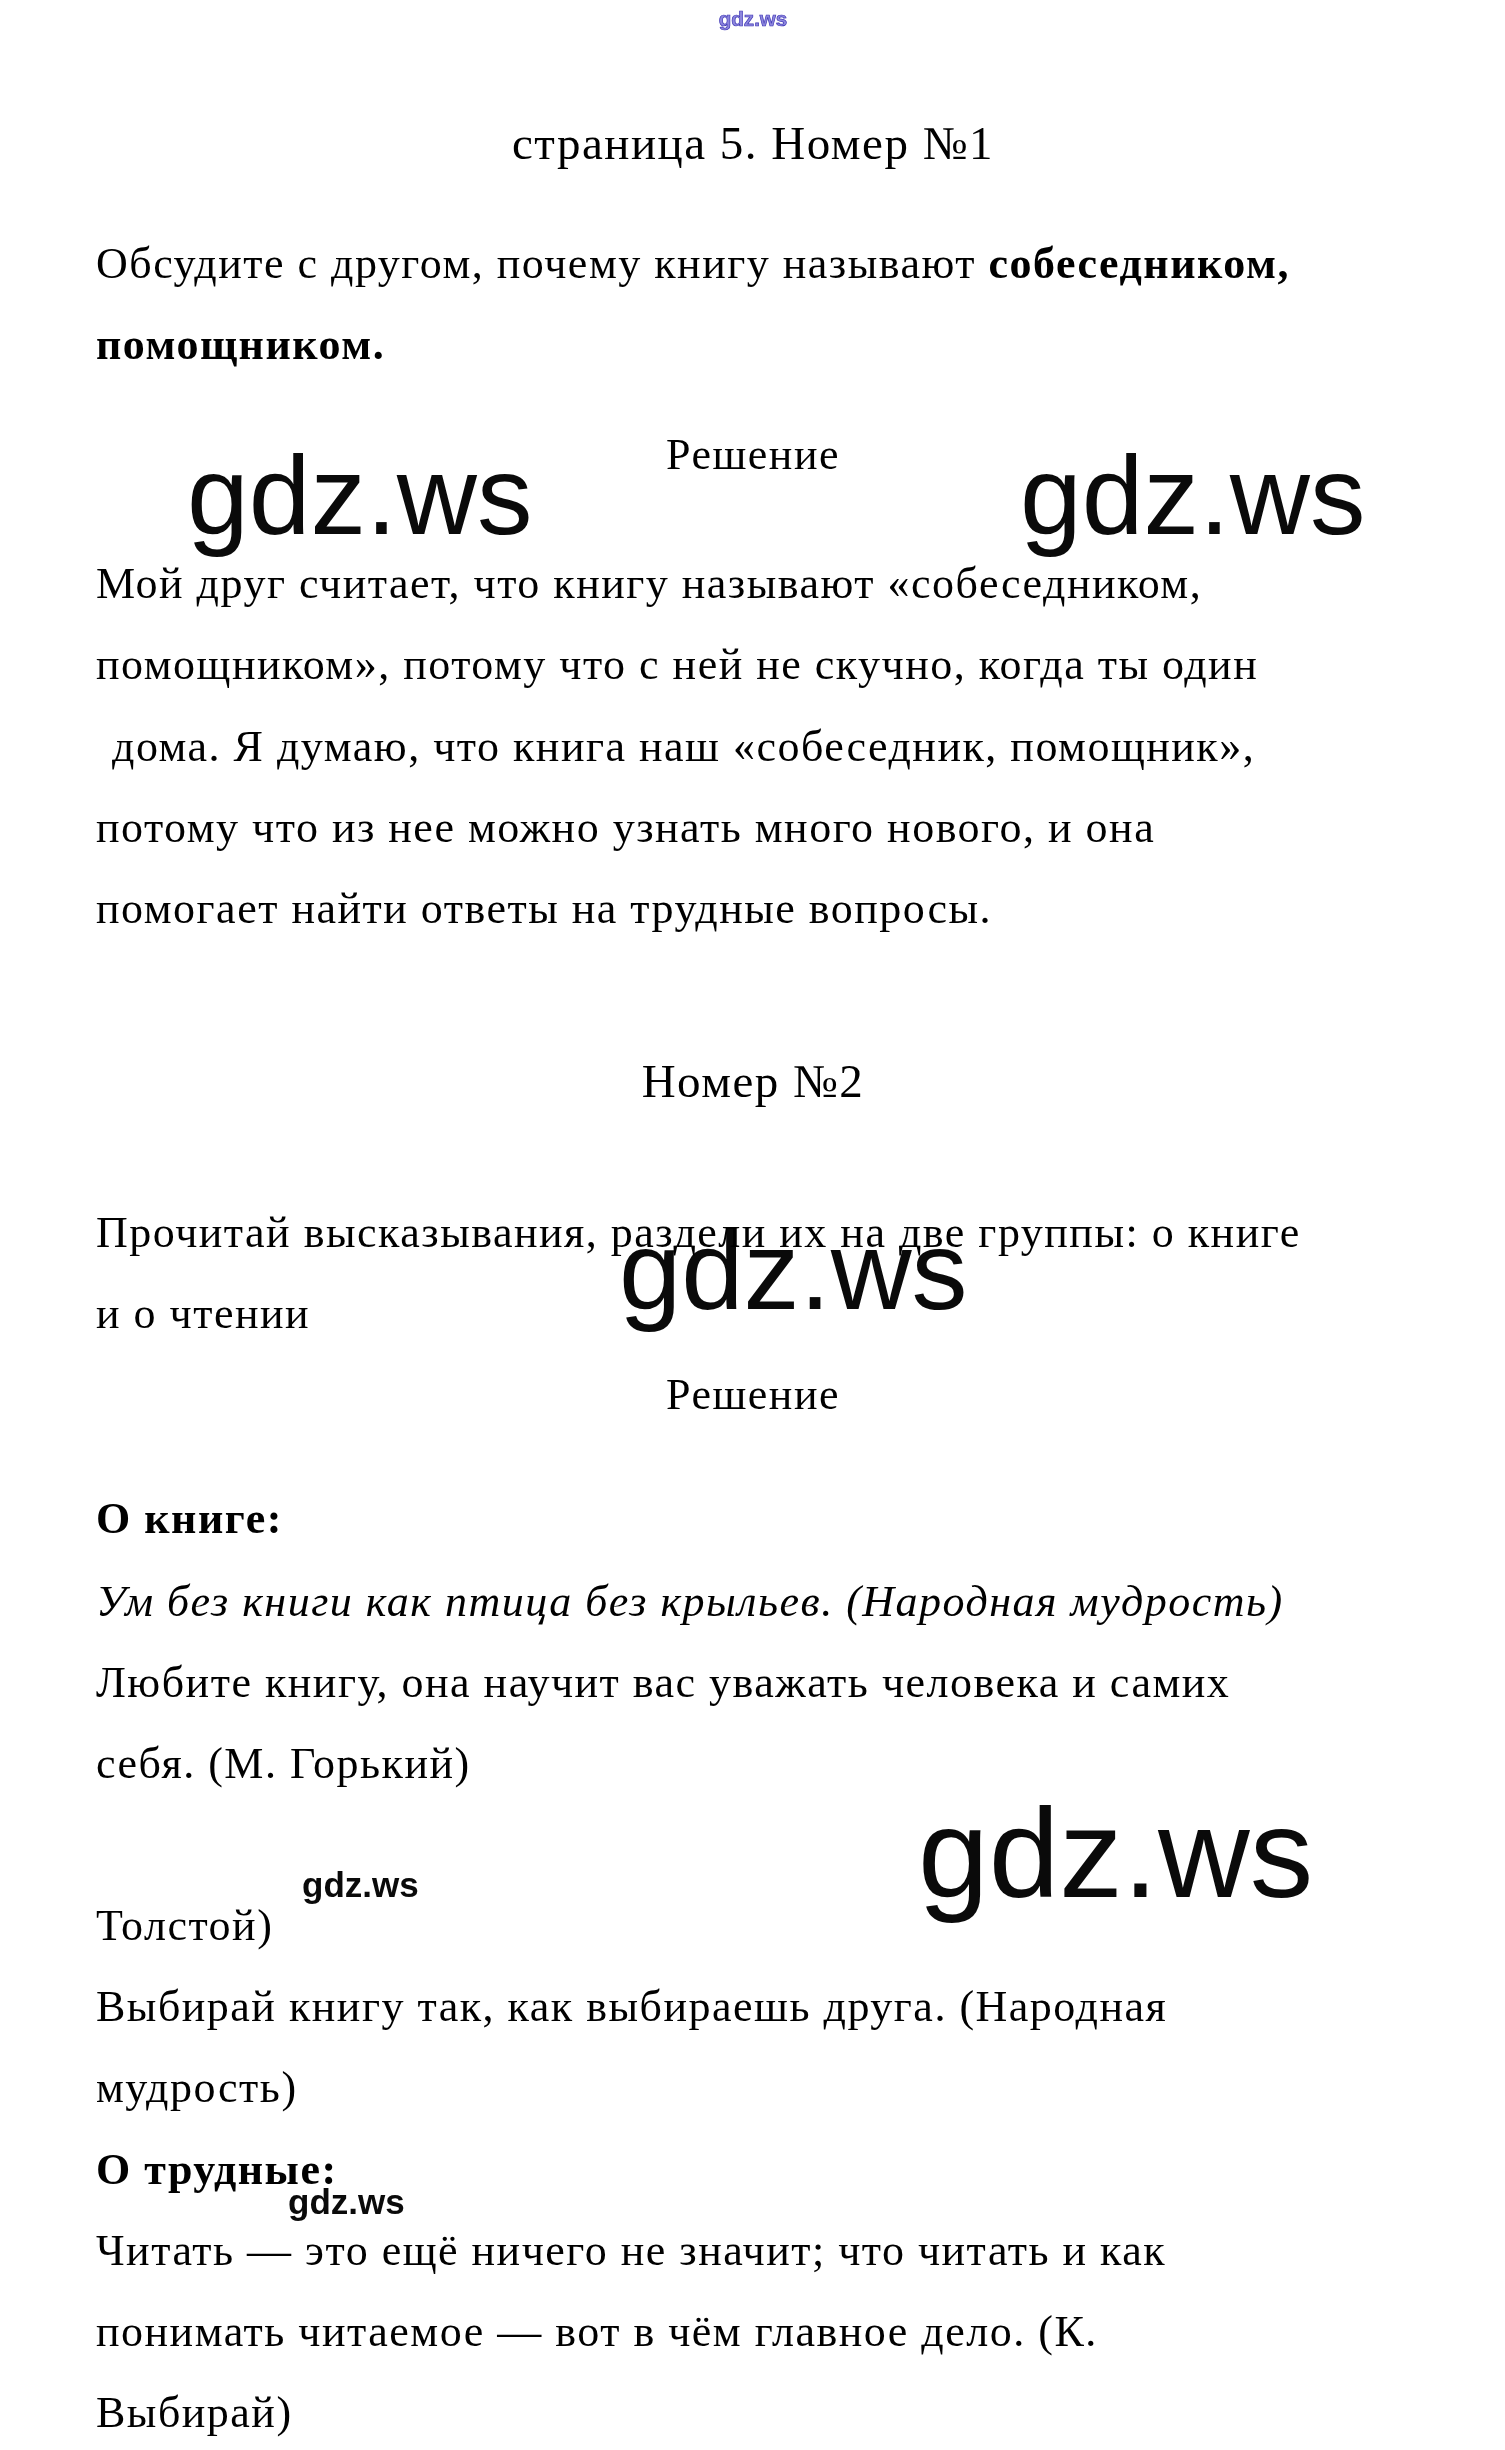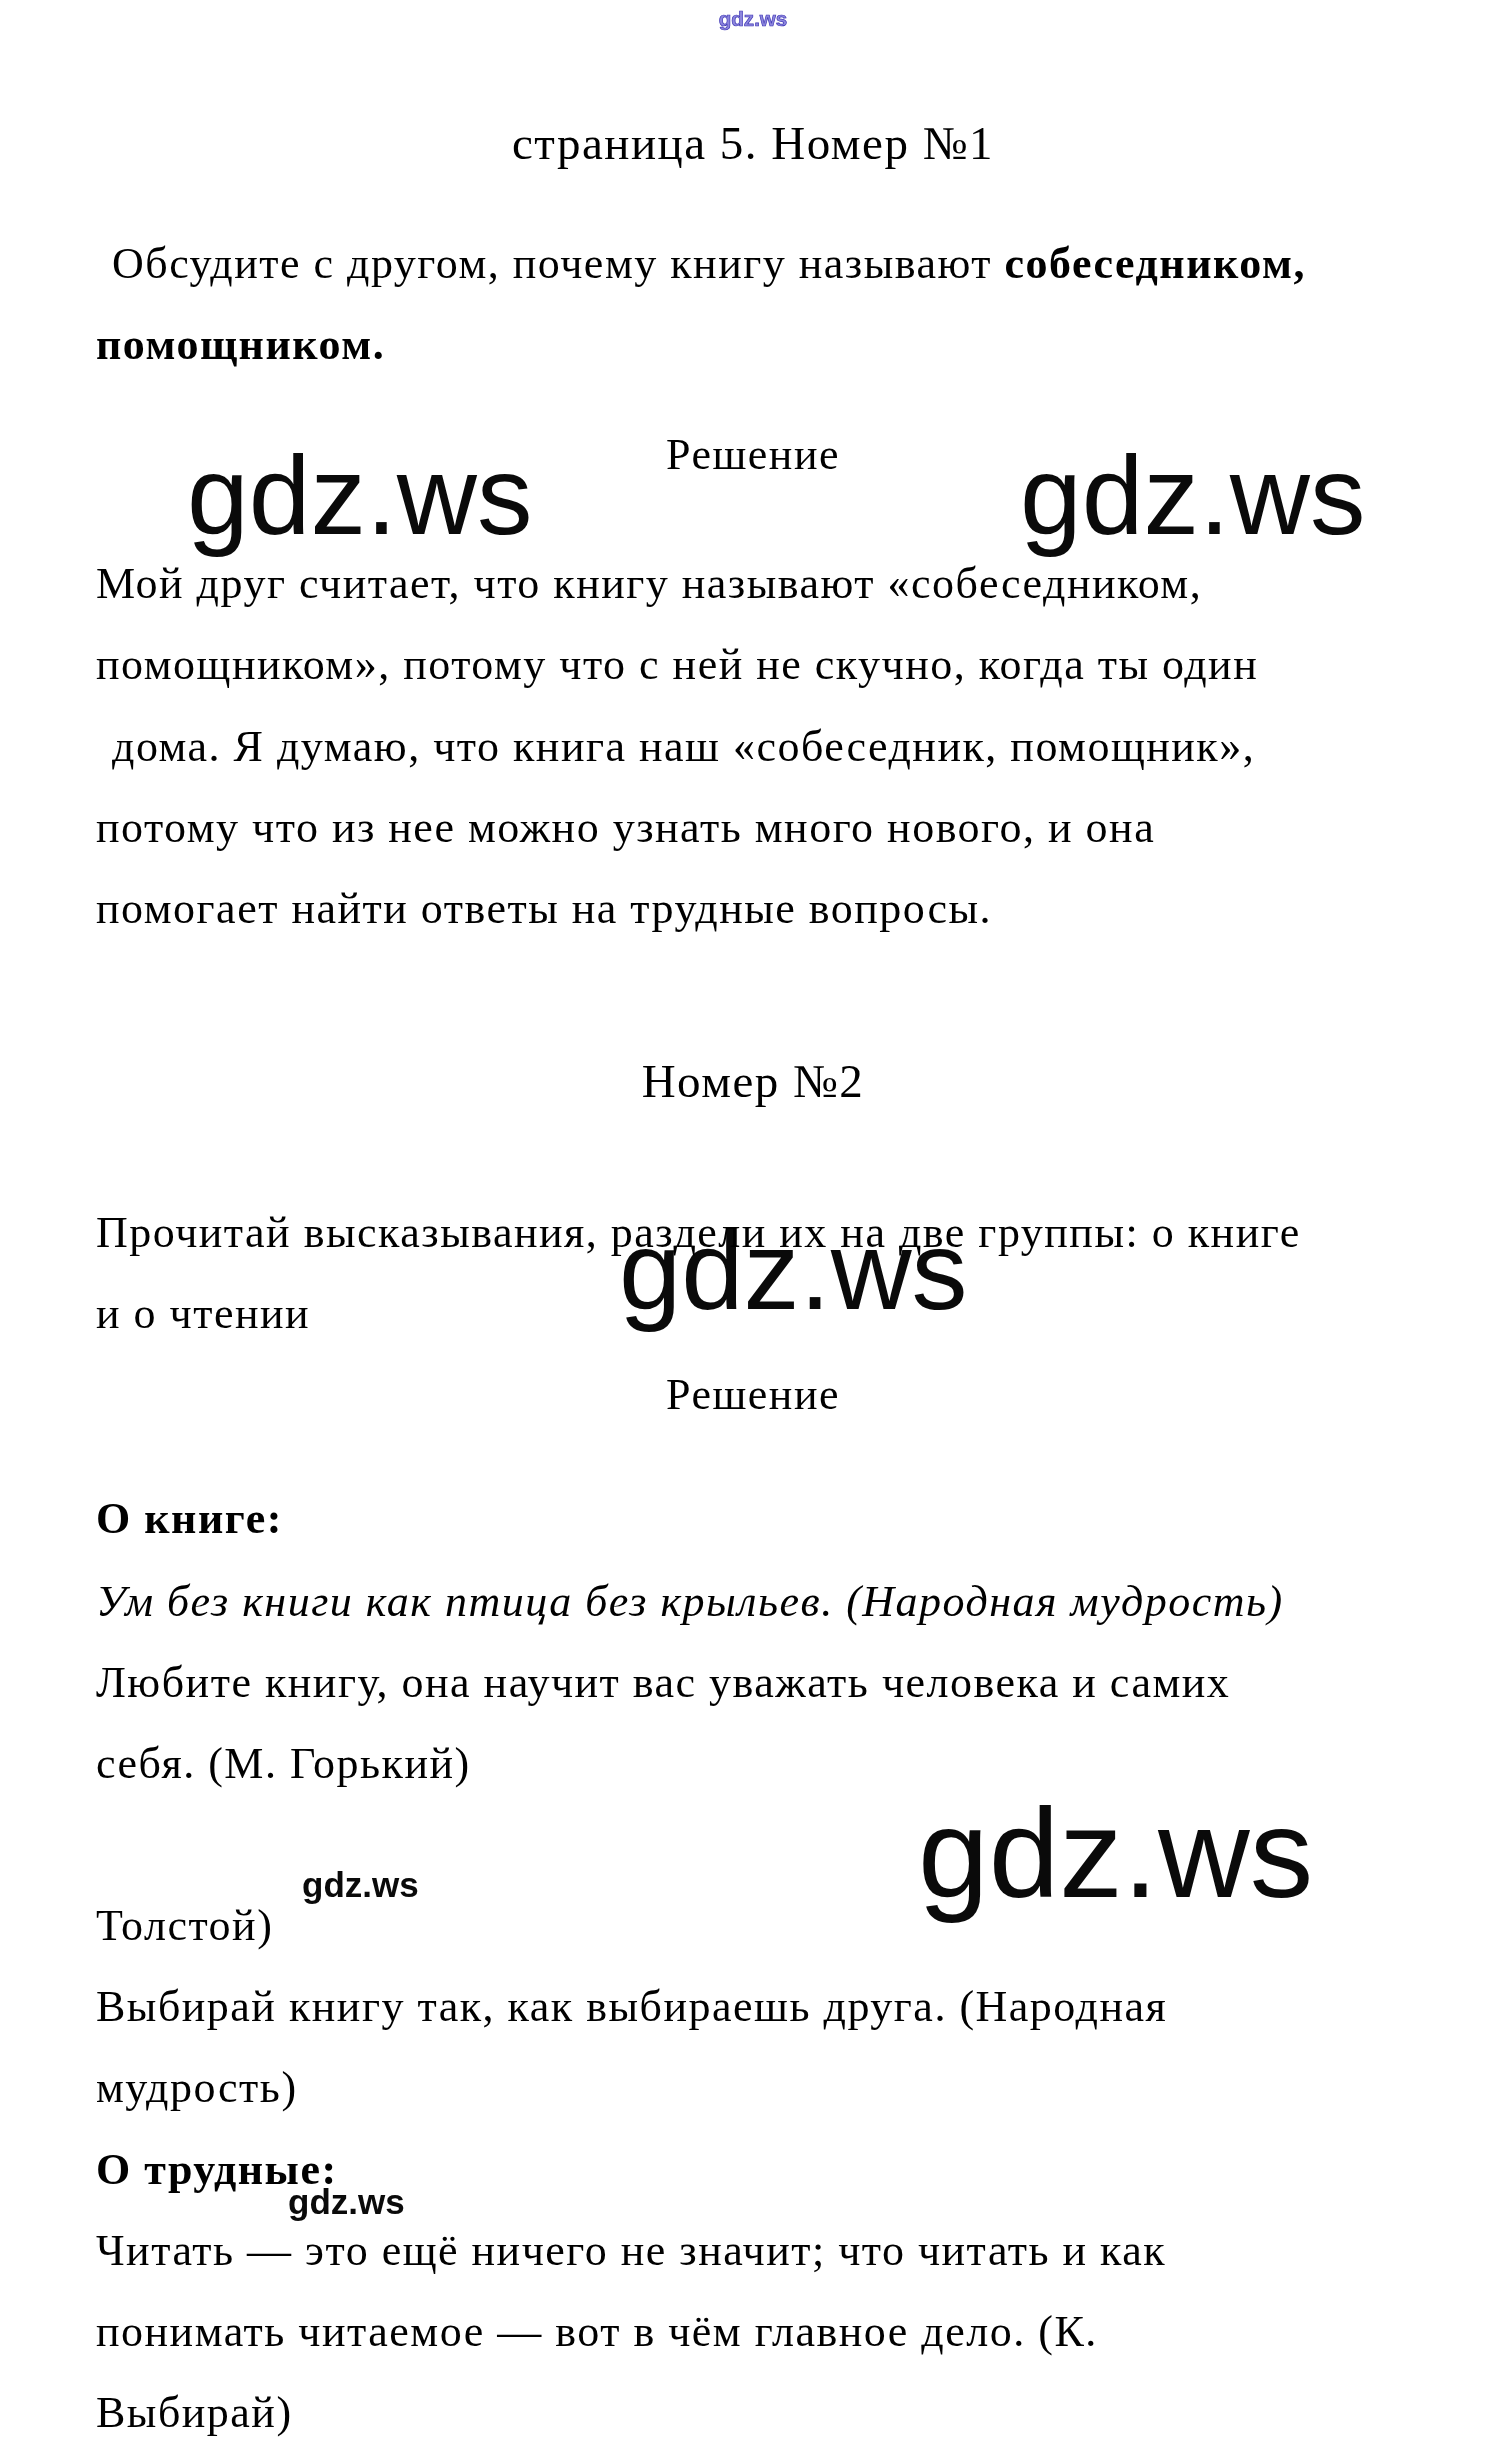--- a/index.html
+++ b/index.html
@@ -56,21 +56,21 @@
   <div class="wm wm-top" style="top:8.8px;">gdz.ws</div>
   <div class="wm wm-large" style="left:187px; top:441px;">gdz.ws</div>
   <div class="wm wm-large" style="left:1020px; top:441px;">gdz.ws</div>
   <div class="wm wm-mid" style="left:619px; top:1215px;">gdz.ws</div>
   <div class="wm wm-big" style="left:918px; top:1790px;">gdz.ws</div>
   <div class="wm wm-small" style="left:302px; top:1867px;">gdz.ws</div>
   <div class="wm wm-small" style="left:288px; top:2184px;">gdz.ws</div>
 
   <div class="line centered title" style="top:118px;">страница 5. Номер №1</div>
 
-  <div class="line" style="top:240px;margin-left:16px;">
+  <div class="line" style="top:240px;">
     <span>Обсудите с другом, почему книгу называют </span><span class="bold">собеседником,</span>
   </div>
   <div class="line bold" style="top:321px;">помощником.</div>
 
   <div class="line centered" style="top:431px;">Решение</div>
 
   <div class="line" style="top:560px;">Мой друг считает, что книгу называют «собеседником,</div>
   <div class="line" style="top:641px;">помощником», потому что с ней не скучно, когда ты один</div>
   <div class="line" style="top:723px;margin-left:16px;">дома. Я думаю, что книга наш «собеседник, помощник»,</div>
   <div class="line" style="top:804px;">потому что из нее можно узнать много нового, и она</div>

